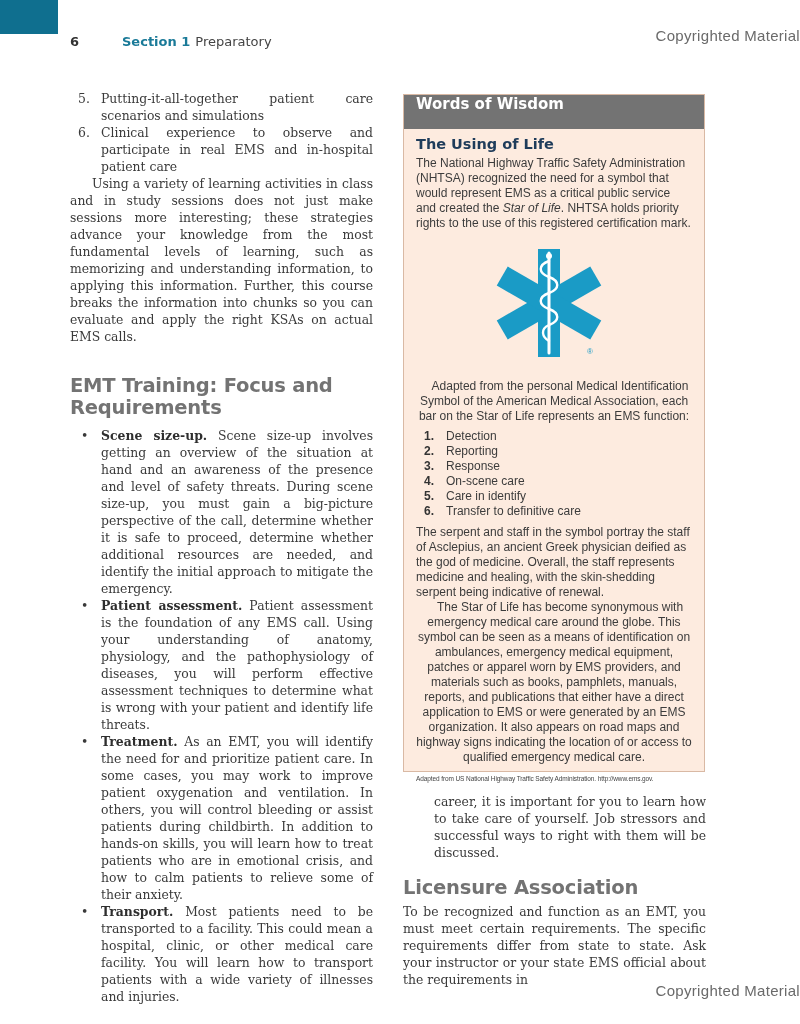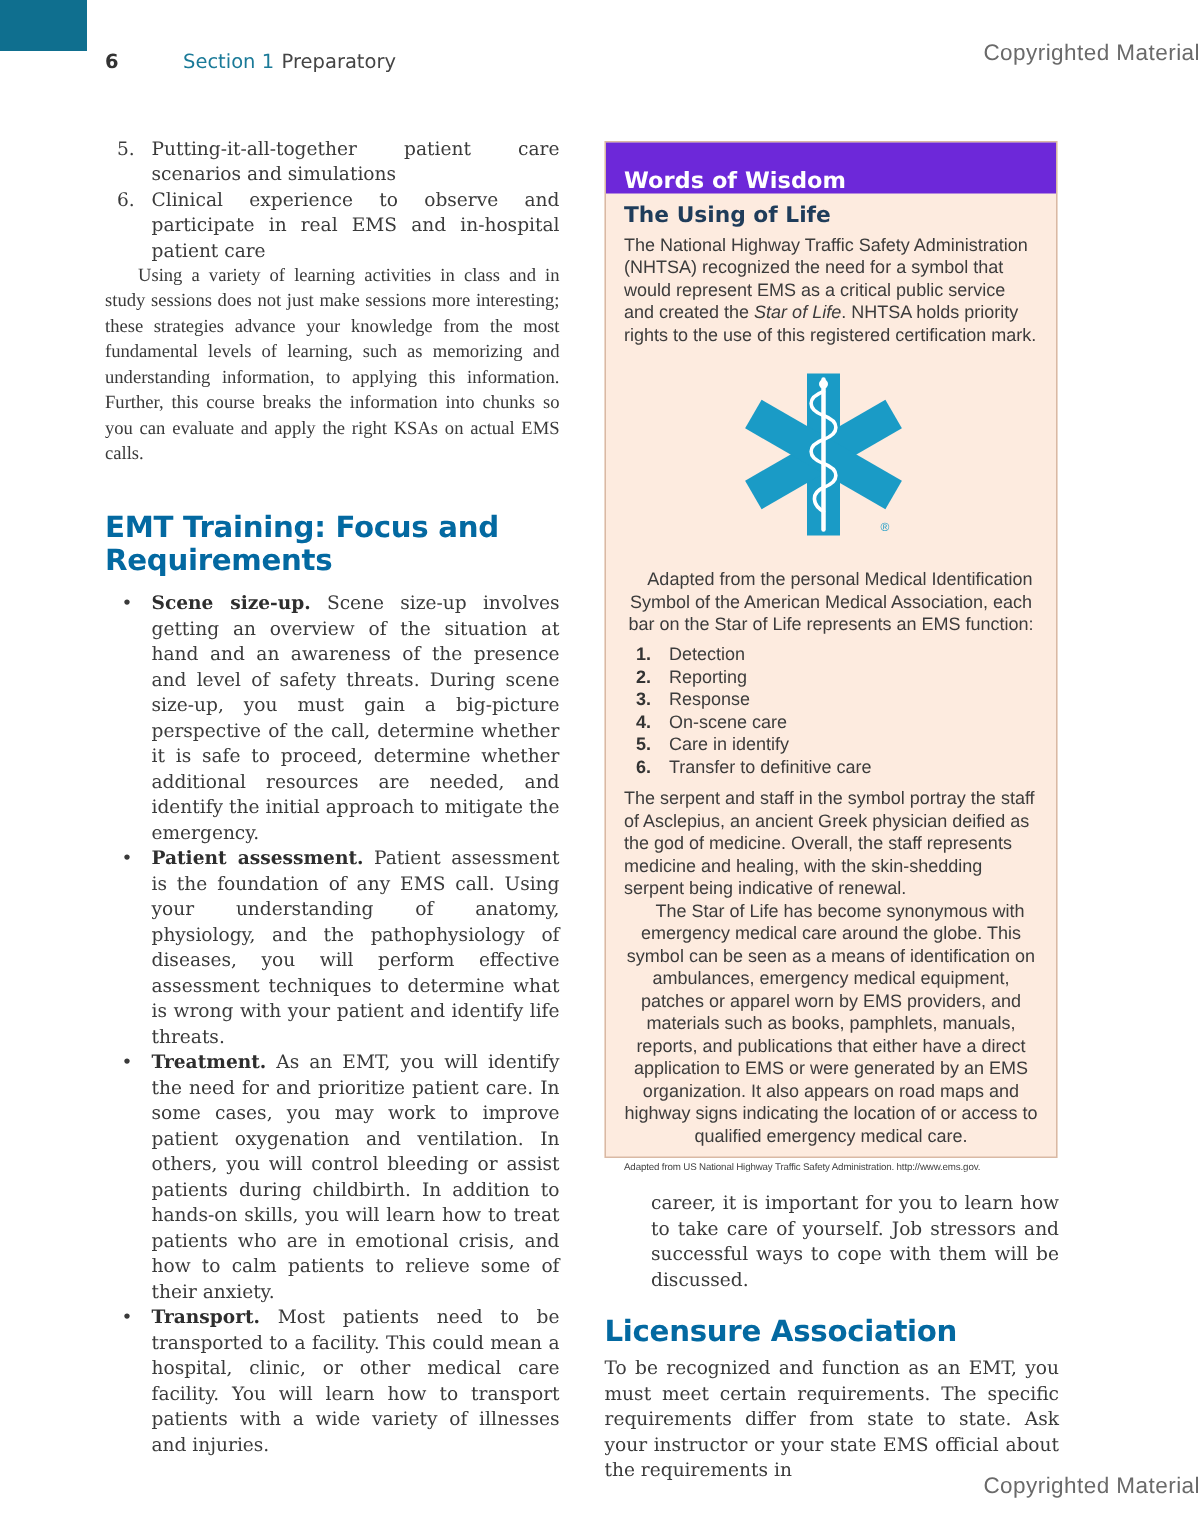--- a/index.html
+++ b/index.html
@@ -1,38 +1,38 @@
 <!DOCTYPE html>
 <html><head>
 <meta charset="utf-8">
 <style>
   html, body { margin: 0; padding: 0; background: #ffffff; }
   body { width: 800px; height: 1024px; position: relative; overflow: hidden; font-family: "DejaVu Serif", serif; color: #3a3a3a; }
   .corner-block { position: absolute; left: 0; top: 0; width: 58px; height: 34px; background: #0f6f8f; }
   .page-number { position: absolute; left: 70px; top: 34px; font-family: "DejaVu Sans", sans-serif; font-weight: bold; font-size: 13px; color: #333; }
   .section-label { position: absolute; left: 122px; top: 34px; font-family: "DejaVu Sans", sans-serif; font-size: 13px; color: #444; }
-  .section-label .sec-strong { color: #1a7a98; font-weight: normal; margin-right: 5px; }
+  .section-label .sec-strong { color: #1a7a98; font-weight: bold; margin-right: 5px; }
   .watermark { position: absolute; left: 0; width: 800px; text-align: right; font-family: "Liberation Sans", sans-serif; font-size: 15px; color: #6a6a6a; letter-spacing: 0.3px; }
   .watermark.top { top: 27px; left: 0; width: 800px; padding-left: 0; }
   .watermark.bottom { top: 982px; }
 
   .col-left { position: absolute; left: 70px; top: 90px; width: 303px; font-size: 12.4px; line-height: 17px; text-align: justify; }
   .num-list { margin: 0; padding: 0; list-style: none; }
   .num-list li { position: relative; padding-left: 31px; }
   .num-list .n { position: absolute; left: 8px; top: 0; }
-  .para { margin: 0; text-indent: 22px; font-family: Liberation Serif, serif; }
-  h2.section-heading { font-family: "DejaVu Sans", sans-serif; font-weight: bold; color: #0369a1; font-size: 19.5px; line-height: 22px; margin: 30px 0 4px 0; text-align: left; letter-spacing: -0.2px; }
+  .para { margin: 0; text-indent: 22px; }
+  h2.section-heading { font-family: "DejaVu Sans", sans-serif; font-weight: bold; color: #737373; font-size: 19.5px; line-height: 22px; margin: 30px 0 4px 0; text-align: left; letter-spacing: -0.2px; }
   .para-noindent { margin: 0; }
   .bullet-list { list-style: none; margin: 8px 0 0 0; padding: 0; }
   .bullet-list li { position: relative; padding-left: 31px; }
   .bullet-list .dot { position: absolute; left: 11px; top: 0; }
   .bullet-list b { color: #2e2e2e; }
 
   .wow-box { position: absolute; left: 403px; top: 94px; width: 302px; height: 678px; background: #fdebdf; border: 1px solid #d9b9a4; box-sizing: border-box; font-family: "Liberation Sans", sans-serif; color: #3c3c3c; }
-  .wow-header { background: #6d28d9; height: 34px; display: flex; align-items: flex-end; padding-left: 12px; }
+  .wow-header { background: #737373; height: 34px; display: flex; align-items: flex-start; padding-left: 12px; }
   .wow-header span { color: #fff; font-family: "DejaVu Sans", sans-serif; font-weight: bold; font-size: 15px; }
   .wow-body { padding: 6px 12px 0 12px; font-size: 12px; line-height: 15px; }
   .wow-title { font-family: "DejaVu Sans", sans-serif; font-weight: bold; color: #1f3c5a; font-size: 14.5px; margin: 2px 0 4px 0; }
   .wow-body p { margin: 0; }
   .indent { text-indent: 12px; text-align: center; }
   .star-wrap { display: flex; justify-content: center; margin: 14px 0 14px 0; height: 120px; }
   .wow-list { list-style: none; margin: 5px 0 6px 0; padding: 0; }
   .wow-list li { position: relative; padding-left: 30px; }
   .wow-list .n { position: absolute; left: 8px; font-weight: bold; color: #333; }
   .source-note { font-family: "Liberation Sans", sans-serif; font-size: 6.5px; margin-top: 6px !important; color: #444; letter-spacing: -0.1px; }
@@ -98,18 +98,18 @@
       <li><span class="n">5.</span><span>Care in identify</span></li>
       <li><span class="n">6.</span><span>Transfer to definitive care</span></li>
     </ol>
     <p>The serpent and staff in the symbol portray the staff of Asclepius, an ancient Greek physician deified as the god of medicine. Overall, the staff represents medicine and healing, with the skin-shedding serpent being indicative of renewal.</p>
     <p class="indent">The Star of Life has become synonymous with emergency medical care around the globe. This symbol can be seen as a means of identification on ambulances, emergency medical equipment, patches or apparel worn by EMS providers, and materials such as books, pamphlets, manuals, reports, and publications that either have a direct application to EMS or were generated by an EMS organization. It also appears on road maps and highway signs indicating the location of or access to qualified emergency medical care.</p>
     <p class="source-note">Adapted from US National Highway Traffic Safety Administration. http://www.ems.gov.</p>
   </div>
 </div>
 
 <div class="col-right">
-  <p class="cont">career, it is important for you to learn how to take care of yourself. Job stressors and successful ways to cope with them will be discussed.</p>
+  <p class="cont">career, it is important for you to learn how to take care of yourself. Job stressors and successful ways to right with them will be discussed.</p>
   <h2 class="section-heading">Licensure Association</h2>
   <p class="para-noindent">To be recognized and function as an EMT, you must meet certain requirements. The specific requirements differ from state to state. Ask your instructor or your state EMS official about the requirements in</p>
 </div>
 
 <div class="watermark bottom">Copyrighted Material</div>
 
 </body></html>

